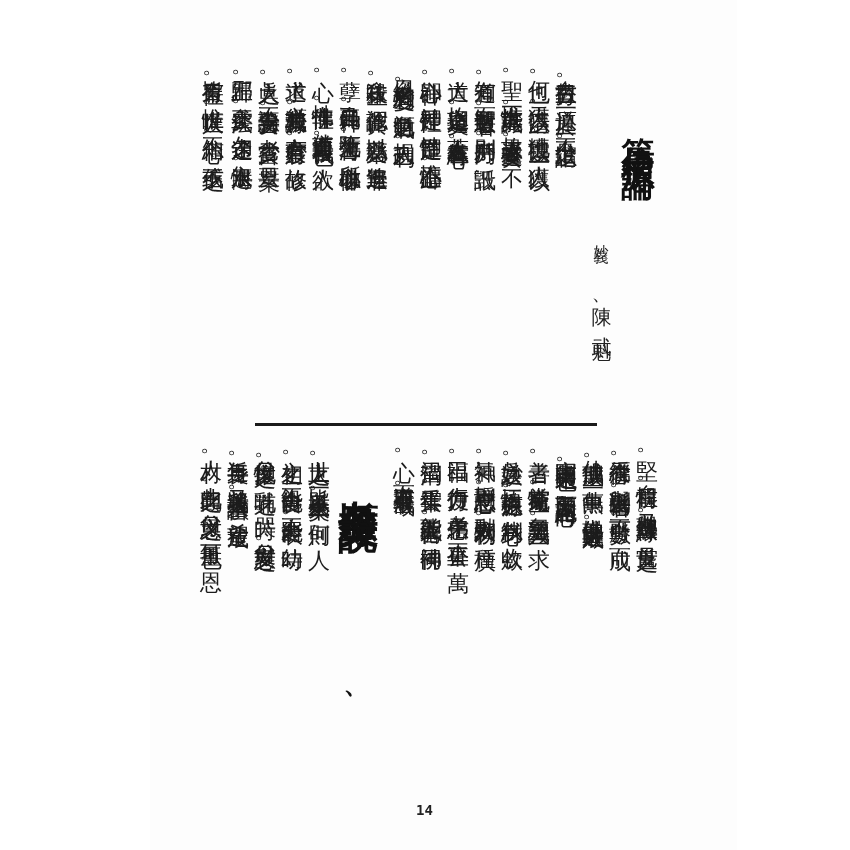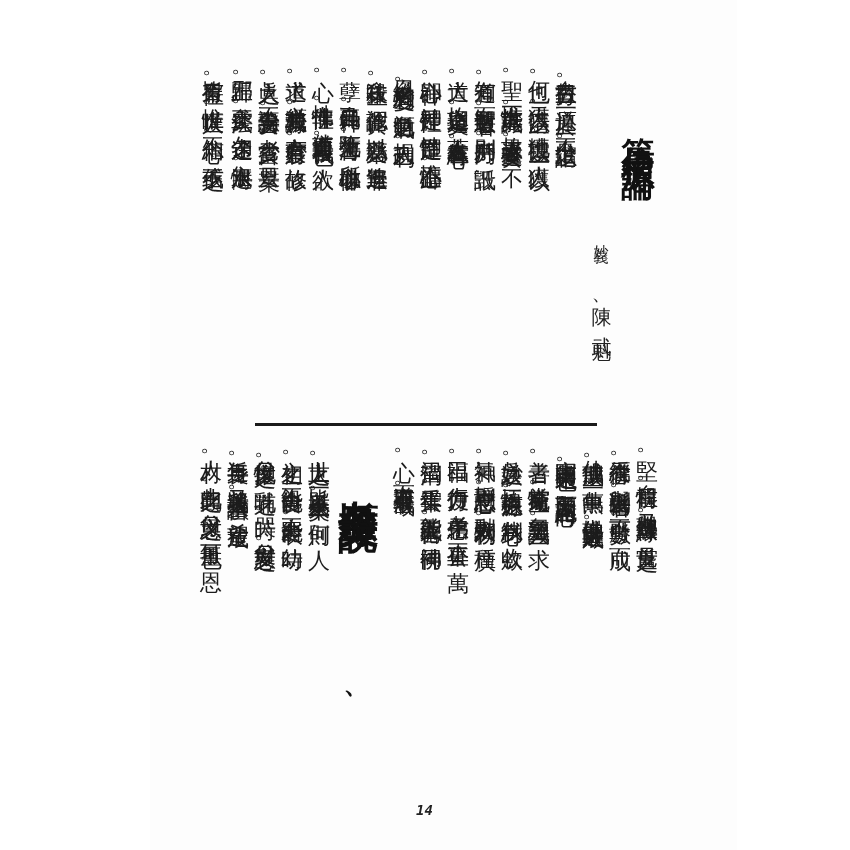--- a/index.html
+++ b/index.html
@@ -4,21 +4,21 @@
 <style>
   html, body { margin:0; padding:0; }
   body { width:850px; height:850px; background:#ffffff; position:relative; overflow:hidden;
          font-family:"DejaVu Serif", "Liberation Serif", serif; color:#1a1a1a; }
   .page { position:absolute; left:150px; top:0; width:587px; height:850px; background:#fdfdfd; }
   .col { position:absolute; writing-mode:vertical-rl; font-size:22px; line-height:27px;
          letter-spacing:1.3px; white-space:nowrap; color:#1c1c1c; }
   .title { position:absolute; writing-mode:vertical-rl; font-weight:bold; white-space:nowrap; color:#111; }
   .author { position:absolute; writing-mode:vertical-rl; white-space:nowrap; color:#222; }
   .rule { position:absolute; height:3px; background:#1a1a1a; }
-  .pagenum { position:absolute; font-family:"DejaVu Sans Mono", monospace; font-size:14px; font-weight:bold; color:#222;font-style:italic; }
+  .pagenum { position:absolute; font-family:"DejaVu Sans Mono", monospace; font-size:14px; font-weight:bold; color:#222; }
 </style>
 </head>
 <body>
 
 <div class="page"></div>
 
 <div class="title" style="left:615px; top:112px; font-size:33px; letter-spacing:7px;">篤信根源論</div>
 <div class="author" style="left:591px; top:233px; font-size:15px; letter-spacing:4px;">妙義</div>
 <div class="author" style="left:589px; top:291px; font-size:20px; letter-spacing:5px;">陳、武魁</div>
 

